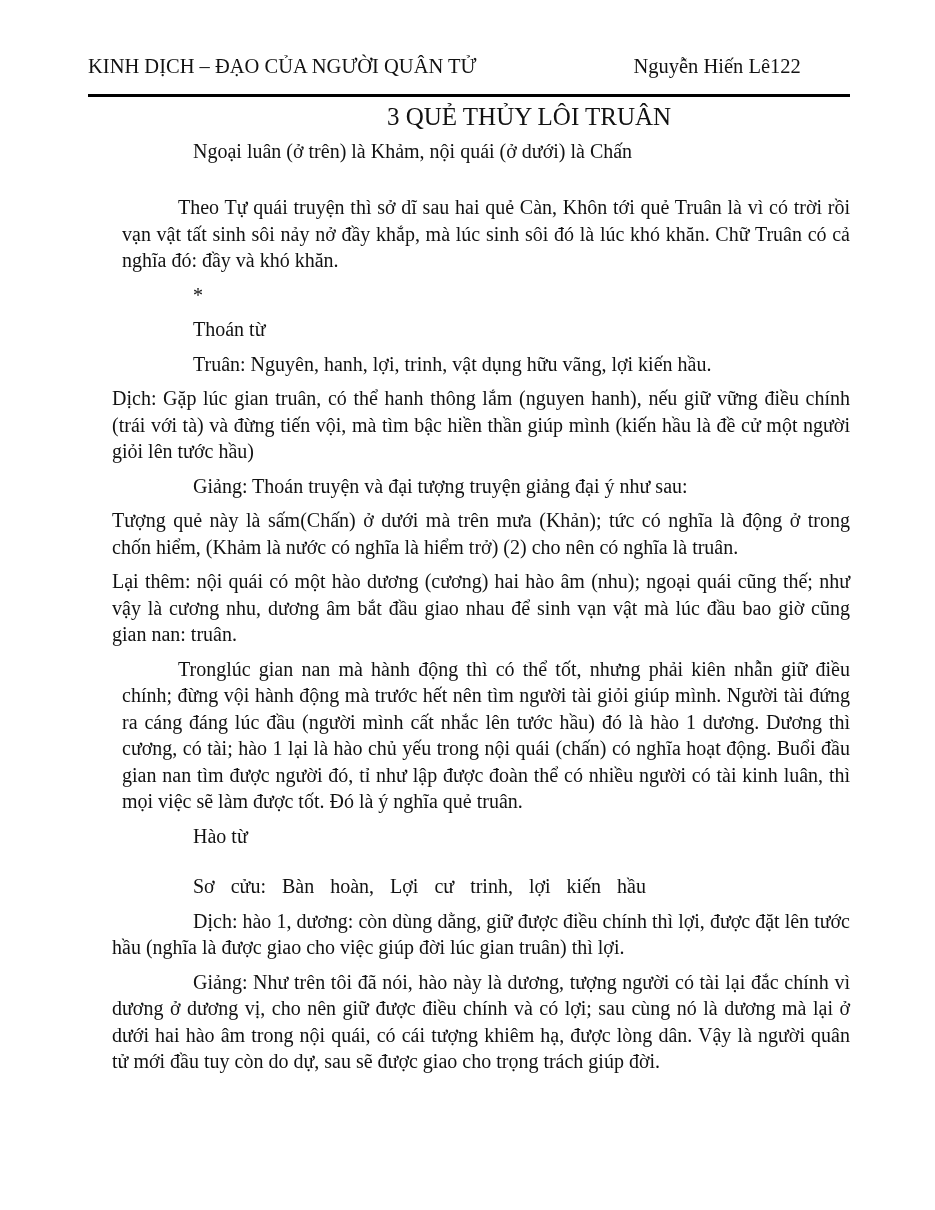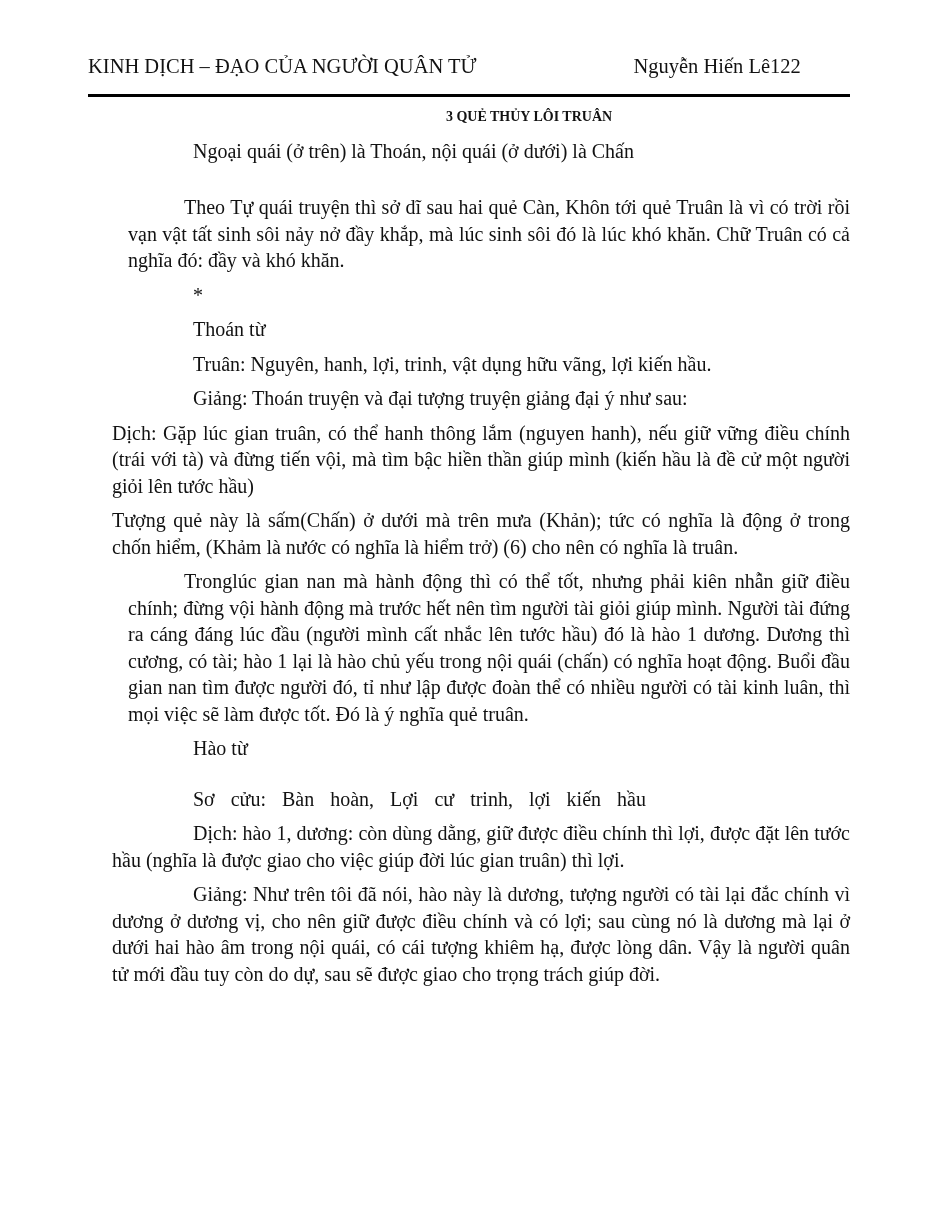--- a/index.html
+++ b/index.html
@@ -40,34 +40,34 @@
     border: 0;
     border-top: 3px solid #000000;
     height: 0;
   }
   .content {
     margin: 7px 85px 0 112px; 
     font-size: 20px;
     line-height: 26.5px;
   }
   .section-title {
-    font-size: 14px;
-    font-weight: bold;
+    font-size: 25px;
+    font-weight: normal;
     margin: 0 0 7px 0;
     text-align: center;
     padding-left: 96px; 
     line-height: 26.5px;
   }
   .p {
     margin: 0 0 8px 0;
     text-align: justify;
   }
   .indent   { text-indent: 81px; }      
   .tindent  { text-indent: 81px; }      
-  .block    { margin-left: 16px; text-indent: 56px; } 
+  .block    { margin-left: 10px; text-indent: 56px; } 
   .gap-lg   { margin-top: 30px; }       
   .gap-md   { margin-top: 24px; }       
   .spaced   { word-spacing: 11px; }     
 </style>
 </head>
 <body>
 
 <div class="page">
 
   <header class="running-header">
@@ -75,37 +75,38 @@
     <span class="rh-author">Nguyễn Hiến Lê</span>
     <span class="rh-page">122</span>
   </header>
 
   <hr class="rule">
 
   <main class="content">
 
     <h1 class="section-title">3 QUẺ THỦY LÔI TRUÂN</h1>
 
-    <p class="p indent">Ngoại quái (ở trên) là Thoán, nội quái (ở dưới) là Chấn</p>
+    <p class="p indent">Ngoại luân (ở trên) là Khảm, nội quái (ở dưới) là Chấn</p>
 
 
     <p class="p block gap-lg">Theo Tự quái truyện thì sở dĩ sau hai quẻ Càn, Khôn tới quẻ Truân là vì có trời rồi vạn vật tất sinh sôi nảy nở đầy khắp, mà lúc sinh sôi đó là lúc khó khăn. Chữ Truân có cả nghĩa đó: đầy và khó khăn.</p>
 
     <p class="p indent">*</p>
 
     <p class="p indent">Thoán từ</p>
 
     <p class="p indent">Truân: Nguyên, hanh, lợi, trinh, vật dụng hữu vãng, lợi kiến hầu.</p>
 
+    <p class="p">Dịch: Gặp lúc gian truân, có thể hanh thông lắm (nguyen hanh), nếu giữ vững điều chính (trái với tà) và đừng tiến vội, mà tìm bậc hiền thần giúp mình (kiến hầu là đề cử một người giỏi lên tước hầu)</p>
+
     <p class="p indent">Giảng: Thoán truyện và đại tượng truyện giảng đại ý như sau:</p>
 
-    <p class="p">Dịch: Gặp lúc gian truân, có thể hanh thông lắm (nguyen hanh), nếu giữ vững điều chính (trái với tà) và đừng tiến vội, mà tìm bậc hiền thần giúp mình (kiến hầu là đề cử một người giỏi lên tước hầu)</p>
+    <p class="p">Tượng quẻ này là sấm(Chấn) ở dưới mà trên mưa (Khản); tức có nghĩa là động ở trong chốn hiểm, (Khảm là nước có nghĩa là hiểm trở) (2) cho nên có nghĩa là truân.</p>
 
-    <p class="p">Tượng quẻ này là sấm(Chấn) ở dưới mà trên mưa (Khản); tức có nghĩa là động ở trong chốn hiểm, (Khảm là nước có nghĩa là hiểm trở) (6) cho nên có nghĩa là truân.</p>
-
+    <p class="p">Lại thêm: nội quái có một hào dương (cương) hai hào âm (nhu); ngoại quái cũng thế; như vậy là cương nhu, dương âm bắt đầu giao nhau để sinh vạn vật mà lúc đầu bao giờ cũng gian nan: truân.</p>
 
     <p class="p block">Tronglúc gian nan mà hành động thì có thể tốt, nhưng phải kiên nhẫn giữ điều chính; đừng vội hành động mà trước hết nên tìm người tài giỏi giúp mình. Người tài đứng ra cáng đáng lúc đầu (người mình cất nhắc lên tước hầu) đó là hào 1 dương. Dương thì cương, có tài; hào 1 lại là hào chủ yếu trong nội quái (chấn) có nghĩa hoạt động. Buổi đầu gian nan tìm được người đó, tỉ như lập được đoàn thể có nhiều người có tài kinh luân, thì mọi việc sẽ làm được tốt. Đó là ý nghĩa quẻ truân.</p>
 
     <p class="p indent">Hào từ</p>
 
     <p class="p indent spaced gap-md">Sơ cửu: Bàn hoàn, Lợi cư trinh, lợi kiến hầu</p>
 
     <p class="p tindent">Dịch: hào 1, dương: còn dùng dằng, giữ được điều chính thì lợi, được đặt lên tước hầu (nghĩa là được giao cho việc giúp đời lúc gian truân) thì lợi.</p>
 
     <p class="p tindent">Giảng: Như trên tôi đã nói, hào này là dương, tượng người có tài lại đắc chính vì dương ở dương vị, cho nên giữ được điều chính và có lợi; sau cùng nó là dương mà lại ở dưới hai hào âm trong nội quái, có cái tượng khiêm hạ, được lòng dân. Vậy là người quân tử mới đầu tuy còn do dự, sau sẽ được giao cho trọng trách giúp đời.</p>

